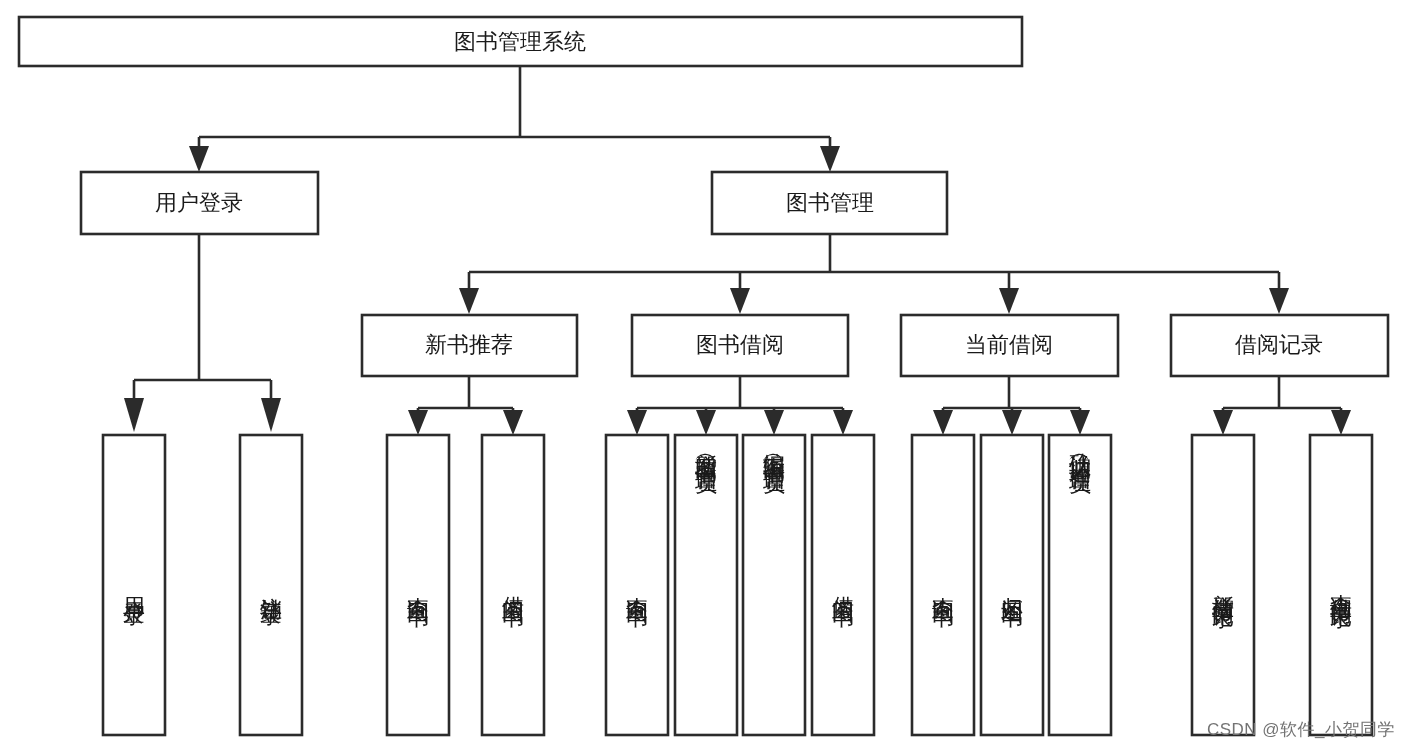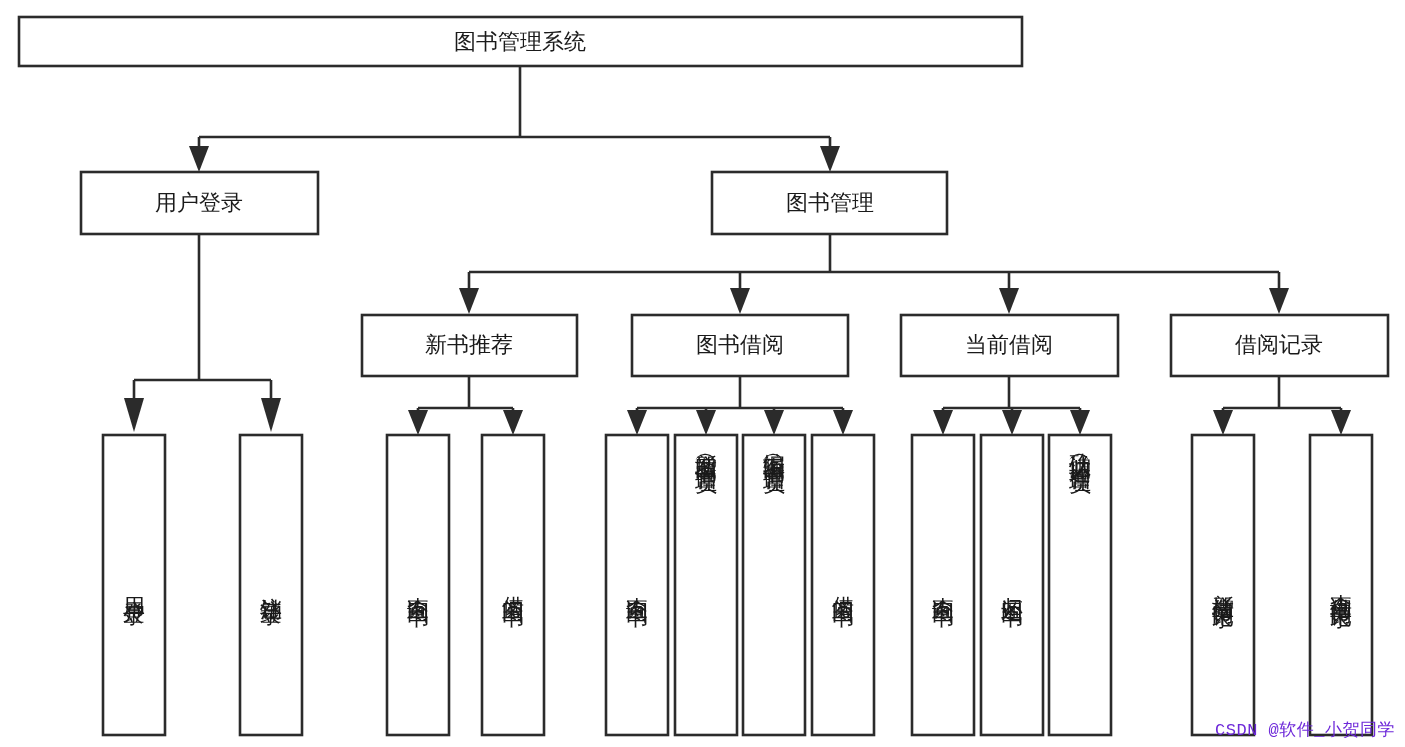--- a/index.html
+++ b/index.html
@@ -62,23 +62,23 @@
     position: absolute;
     display: flex;
     align-items: center;
     justify-content: center;
     pointer-events: none;
   }
   .watermark {
     position: absolute;
     right: 10px;
     bottom: 6px;
-    font-family: Liberation Mono, monospace;
+    font-family: Liberation Sans, sans-serif;
     font-size: 17px;
-    color: #6d28d9;
+    color: #737373;
     letter-spacing: 0.5px;
     white-space: nowrap;
   }
 </style>
 </head>
 <body>
 
 <div id="diagram-root">
 
   <svg id="flowchart" viewBox="0 0 1405 747">

